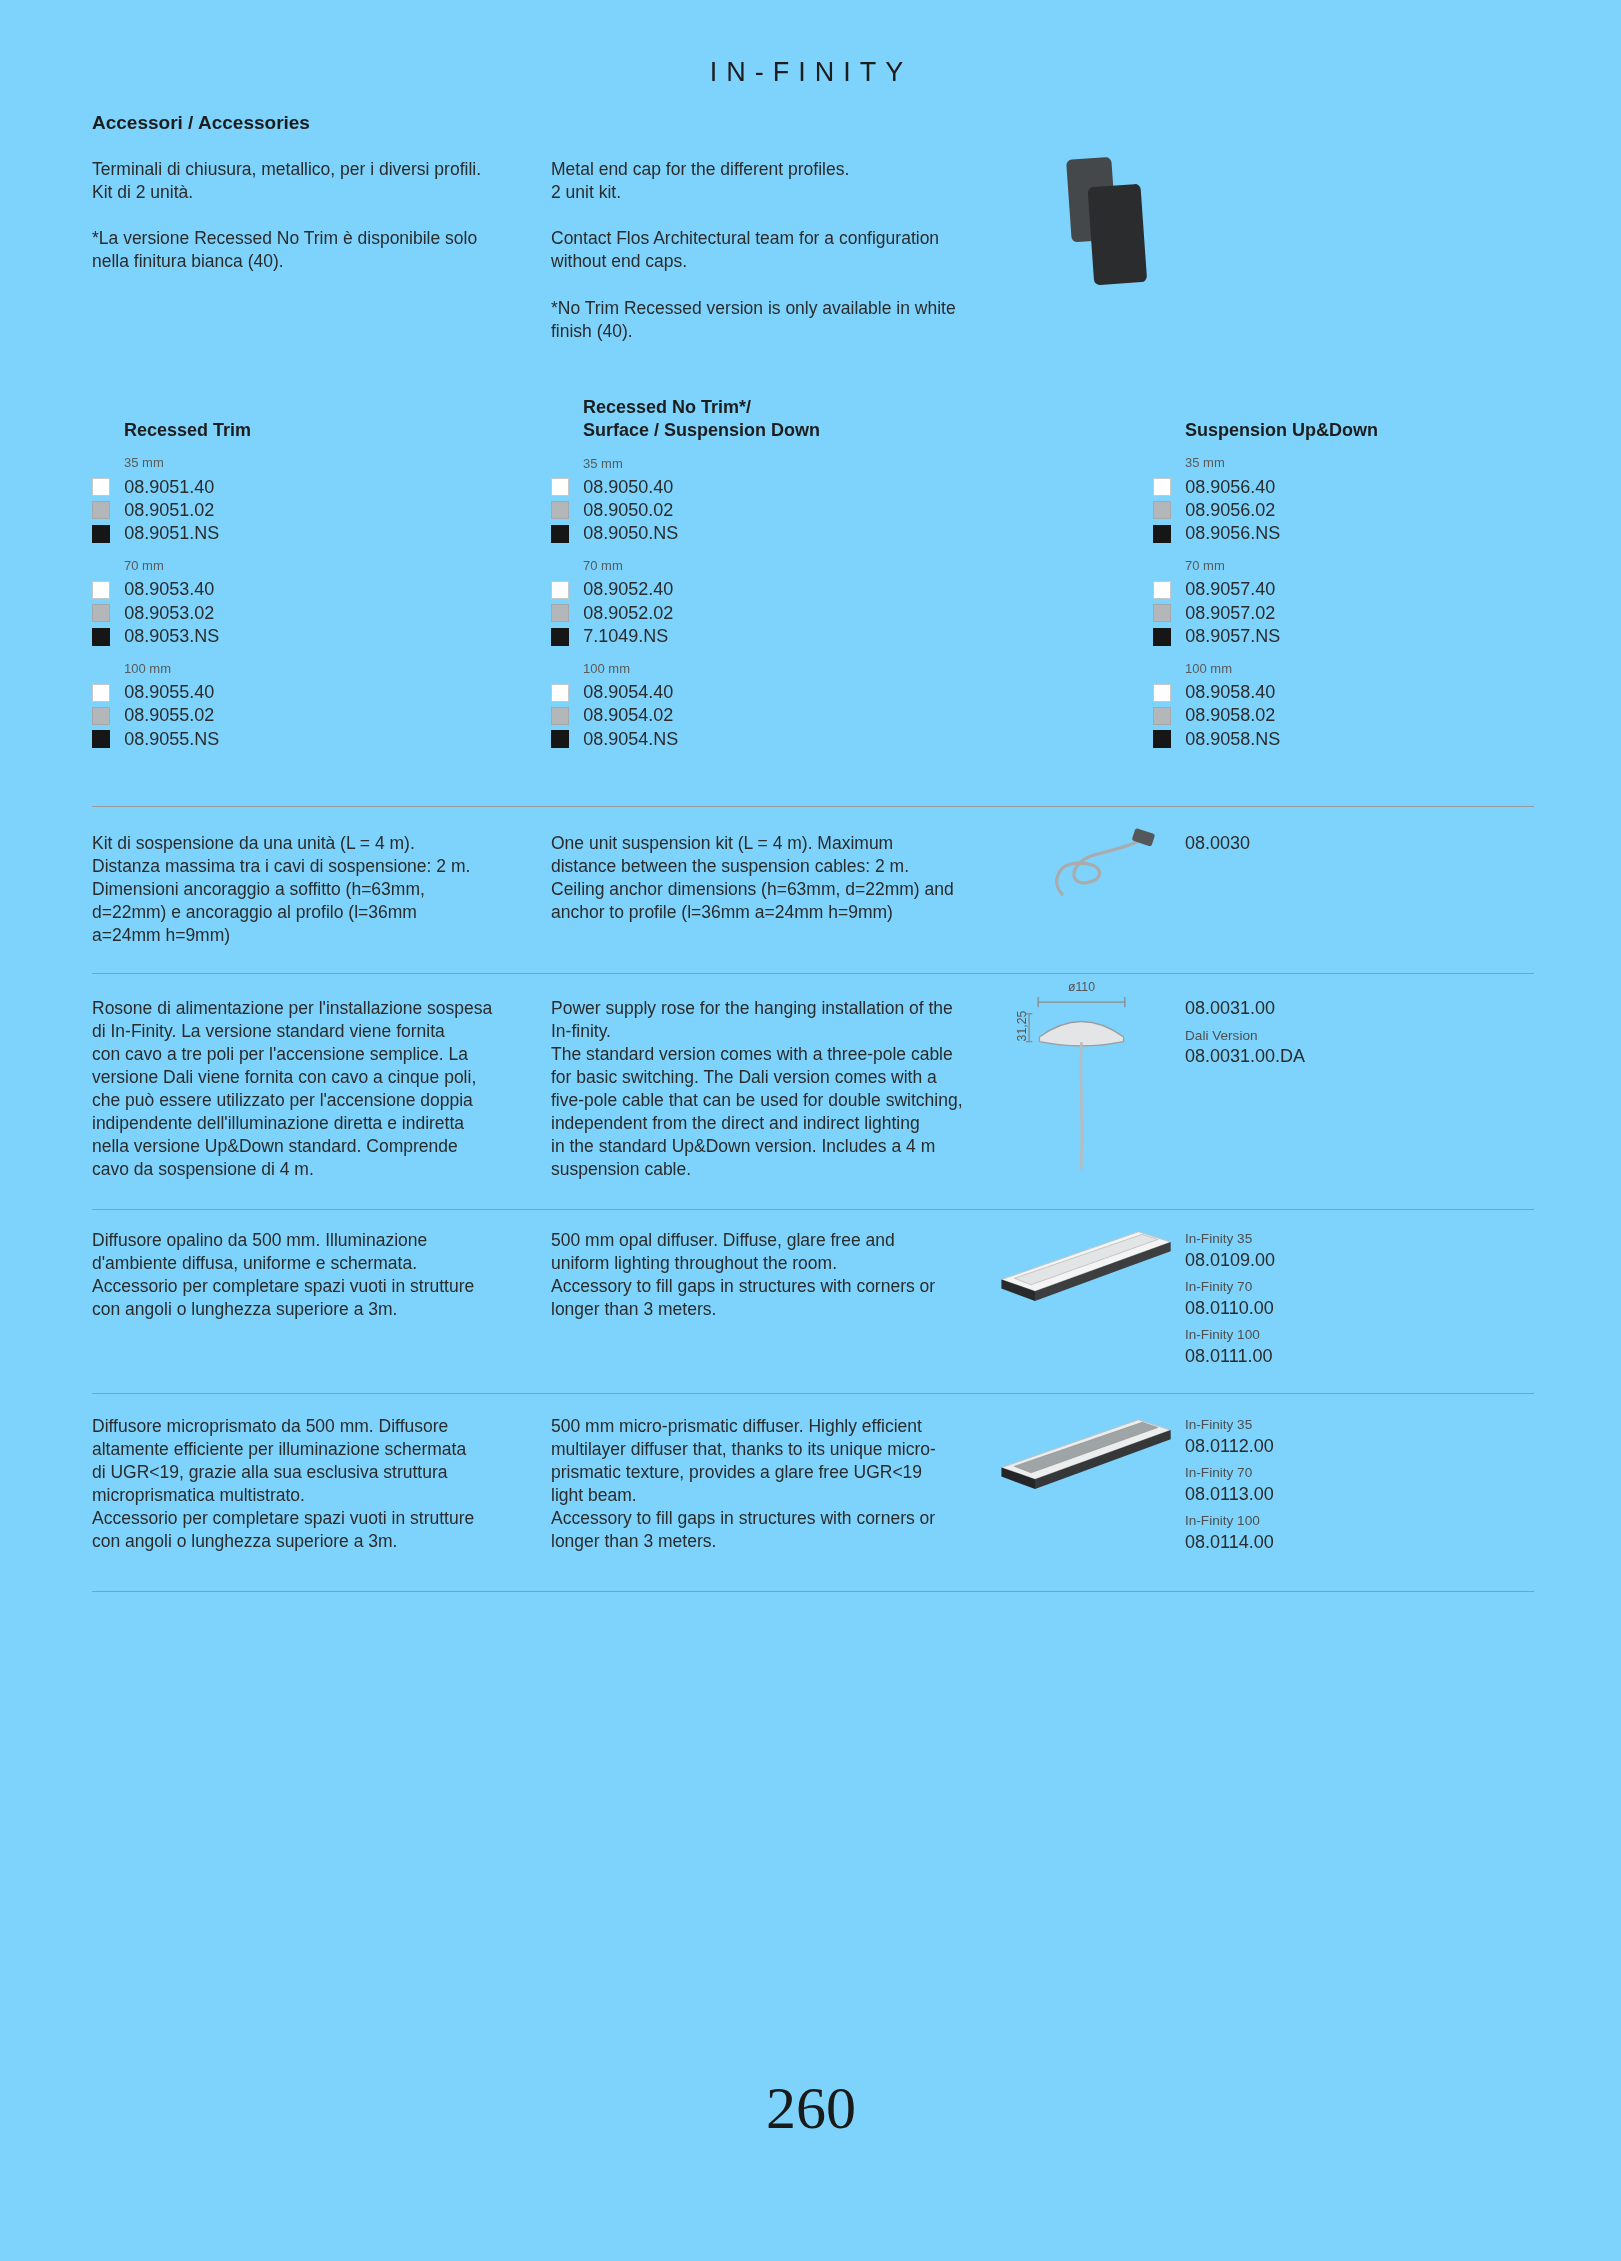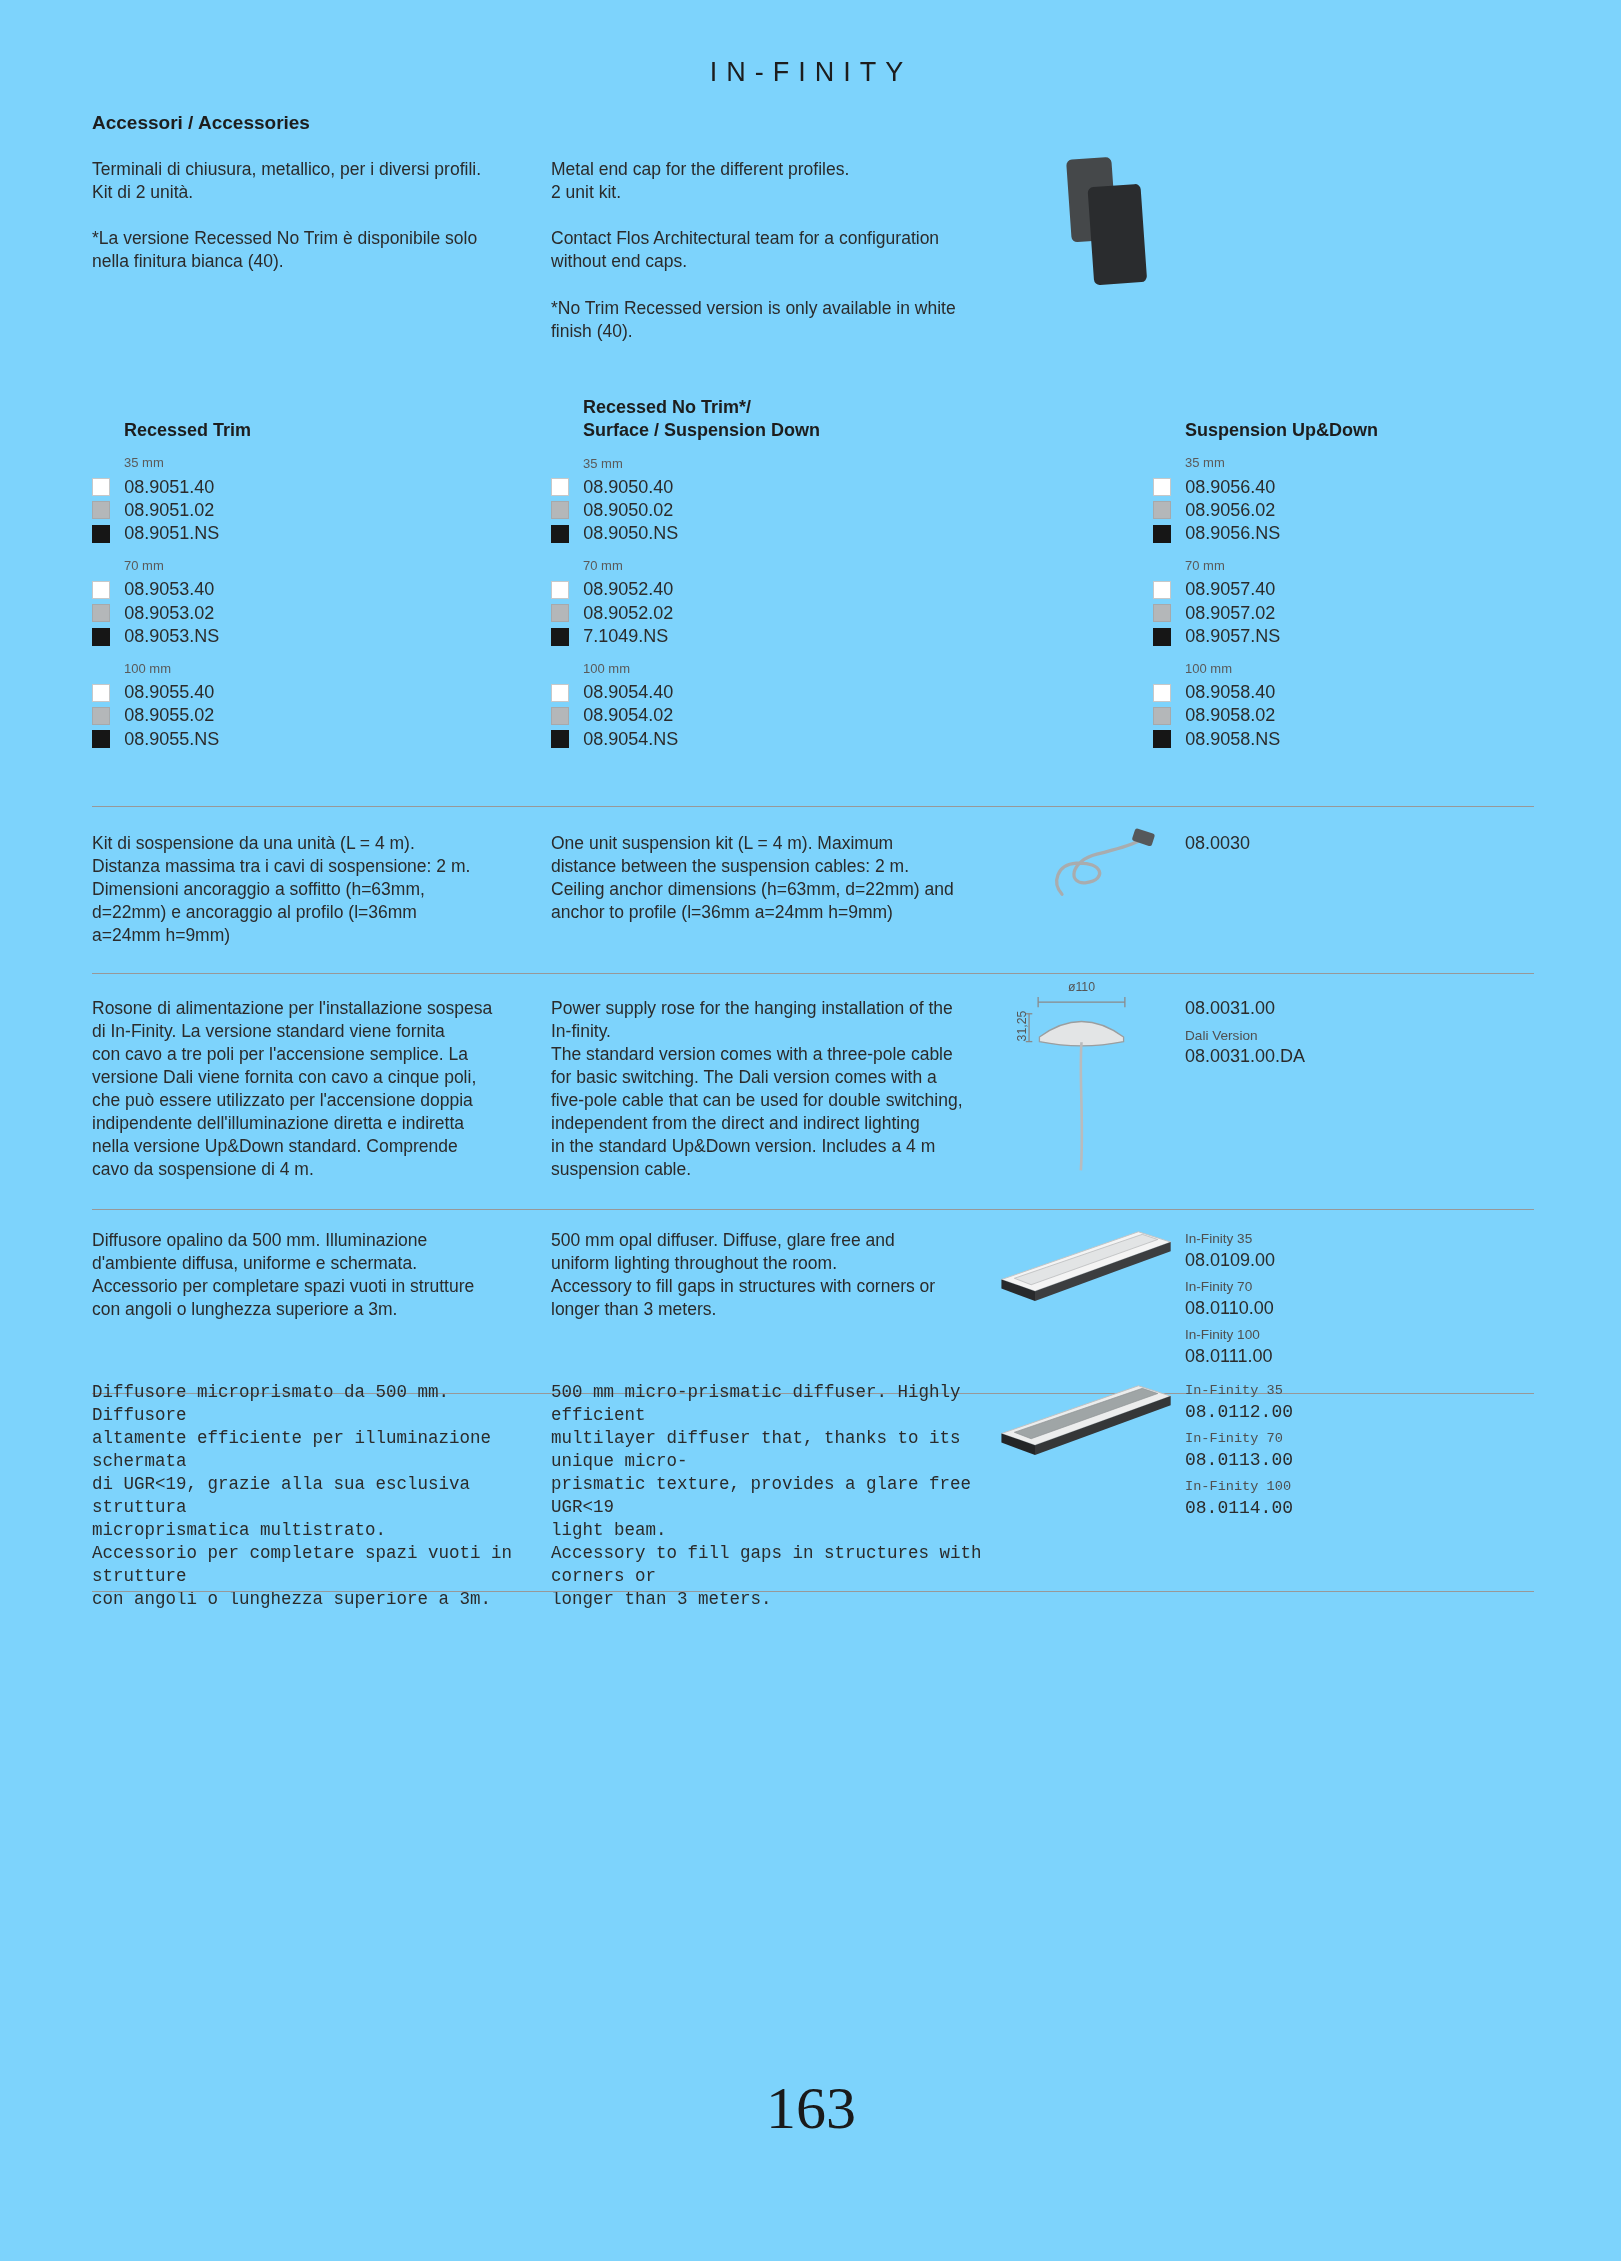--- a/index.html
+++ b/index.html
@@ -52,21 +52,21 @@
   .divider-2 { top:973px; }
   .divider-3 { top:1209px; }
   .divider-4 { top:1393px; }
   .divider-5 { top:1591px; }
 
   
   .sec { position:absolute; left:92px; width:1442px; }
   .sec-a { top:832px; height:130px; }
   .sec-b { top:997px; height:201px; }
   .sec-c { top:1229px; height:156px; }
-  .sec-d { top:1381px; height:169px;font-family:Liberation Mono, monospace; }
+  .sec-d { top:1415px; height:169px; }
   .sec-it { position:absolute; left:0; top:0; width:436px; }
   .sec-en { position:absolute; left:459px; top:0; width:477px; }
   .sec-codes { position:absolute; left:1093px; top:0; width:344px; }
   .code-item { margin-bottom:5.2px; }
   .code-label { font-size:13.6px; line-height:19.5px; color:#4f4f4f; min-height:0; white-space:pre-line; }
   .code-value { font-size:18px; line-height:23.4px; color:#2b2b2b; }
 
   .sec-img { position:absolute; }
   .img-suspension { left:957px; top:-5.2px; width:110px; height:84px; }
   .img-rose { left:928px; top:-16px; width:123px; height:195px; }
@@ -409,16 +409,16 @@
       </div>
       <div class="code-item">
         <div class="code-label">In-Finity 100</div>
         <div class="code-value">08.0114.00</div>
       </div>
     </div>
   </section>
 
   <div class="divider divider-5"></div>
 
-  <div class="page-number">163</div>
+  <div class="page-number">260</div>
 
 </div>
 
 
 </body></html>

